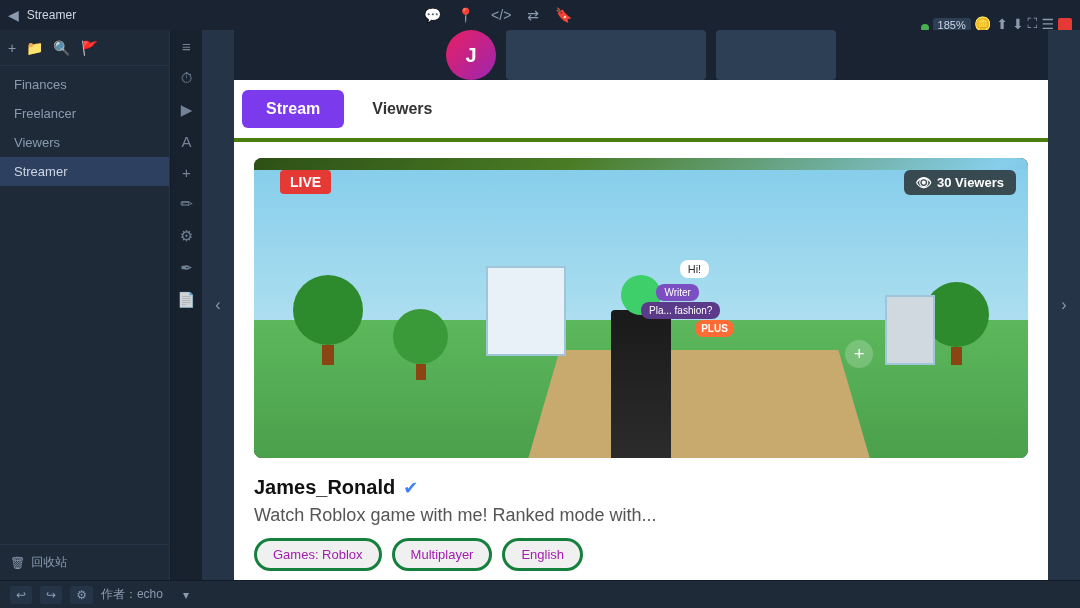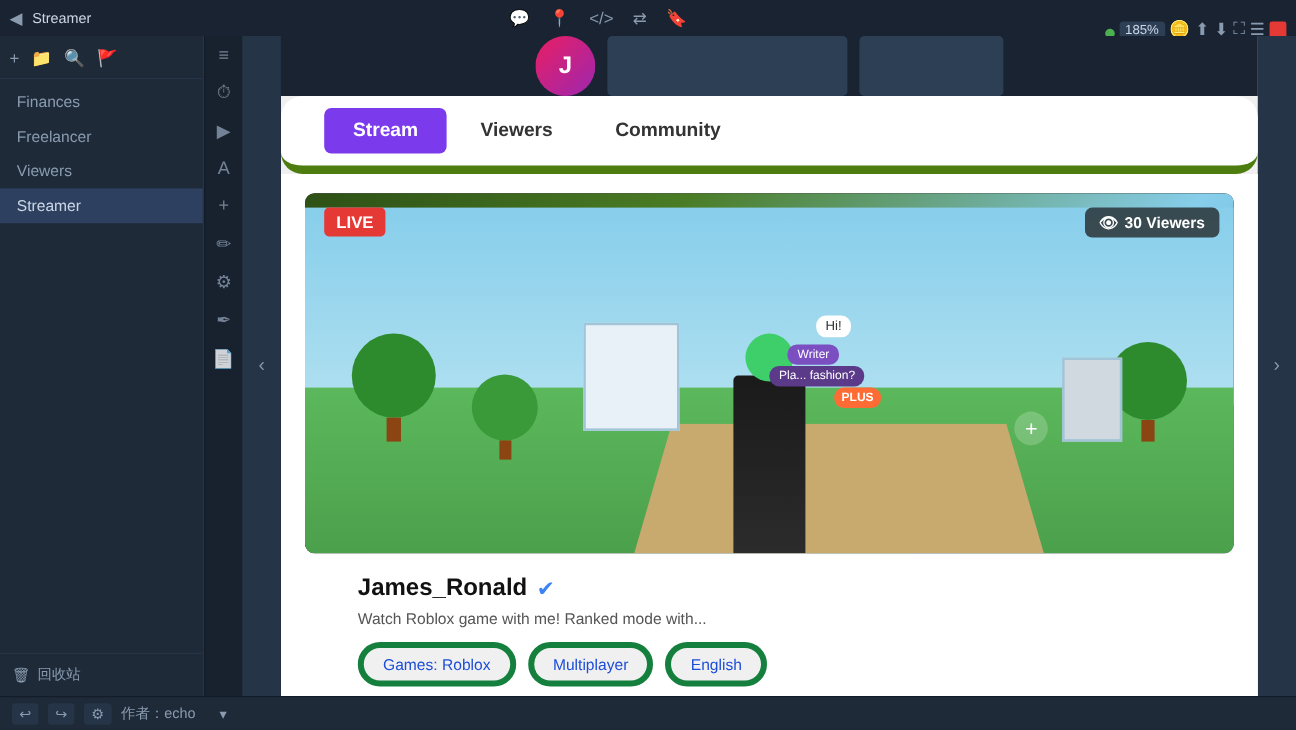--- a/index.html
+++ b/index.html
@@ -203,24 +203,23 @@
       height: 50px;
       background: #2d3f55;
       border-radius: 4px;
     }
 
     
     .stream-tabs {
       background: white;
       display: flex;
       align-items: center;
-      padding: 10px 36px;
+      padding: 10px 8px;
       gap: 4px;
-      border-bottom: 7px solid #4d7c0f;
-      border-radius: 18px;
+      border-bottom: 4px solid #4d7c0f;
     }
     .tab-btn {
       padding: 10px 24px;
       border-radius: 6px;
       font-size: 16px;
       font-weight: 600;
       cursor: pointer;
       border: none;
     }
     .tab-btn.active {
@@ -300,21 +299,21 @@
       background: #8B4513;
     }
     .building {
       position: absolute;
       background: #d4e8f0;
       border: 2px solid #a0c4d8;
     }
     .live-badge {
       position: absolute;
       top: 12px;
-      left: 16px;
+      left: 26px;
       background: #e53935;
       color: white;
       font-size: 14px;
       font-weight: 700;
       padding: 4px 10px;
       border-radius: 4px;
     }
     .viewers-badge {
       position: absolute;
       top: 12px;
@@ -326,53 +325,52 @@
       padding: 5px 12px;
       border-radius: 6px;
       display: flex;
       align-items: center;
       gap: 5px;
     }
 
     
     .streamer-info {
       padding: 4px 0 12px;
-      margin-left: 44px;
     }
     .streamer-name-row {
       display: flex;
       align-items: center;
       gap: 8px;
       margin-bottom: 6px;
     }
     .streamer-name {
       font-size: 20px;
       font-weight: 700;
       color: #111;
     }
     .verified-icon {
       color: #3b82f6;
       font-size: 18px;
     }
     .stream-description {
       color: #555;
-      font-size: 13px;
+      font-size: 18px;
       margin-bottom: 12px;
     }
     .tag-row {
       display: flex;
       gap: 10px;
     }
     .tag-pill {
       background: #f0f0f0;
-      color: #1d4ed8;
+      color: #a21caf;
       font-size: 13px;
       padding: 6px 16px;
       border-radius: 20px;
-      border: 5px solid #15803d;
+      border: 3px solid #15803d;
     }
 
     
     .status-bar {
       height: 28px;
       background: #1e2a38;
       display: flex;
       align-items: center;
       padding: 0 10px;
       gap: 8px;
@@ -468,21 +466,20 @@
       <div class="avatar-circle">
         <div class="avatar-img">J</div>
       </div>
       <div class="channel-name-box"></div>
       <div style="width:120px; height:50px; background:#2d3f55; border-radius:4px;"></div>
     </div>
 
     <div class="stream-tabs">
       <button class="tab-btn active">Stream</button>
       <button class="tab-btn inactive">Viewers</button>
-      <button class="tab-btn inactive">Community</button>
     </div>
 
     <div class="stream-content">
 
       <div class="video-container">
         <div class="video-placeholder">
 
           <div class="scene">
             <div class="sky"></div>
             <div class="ground"></div>

